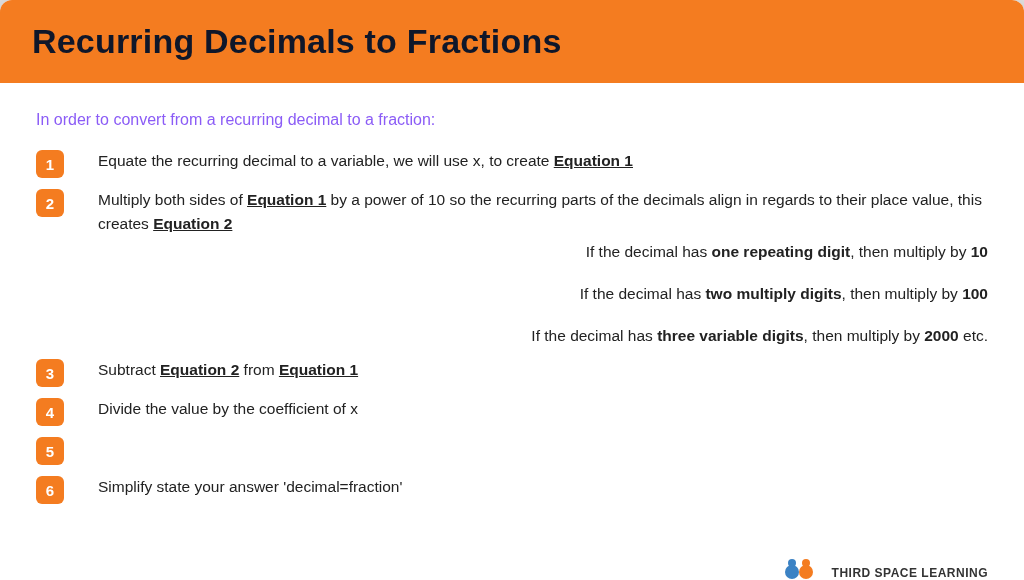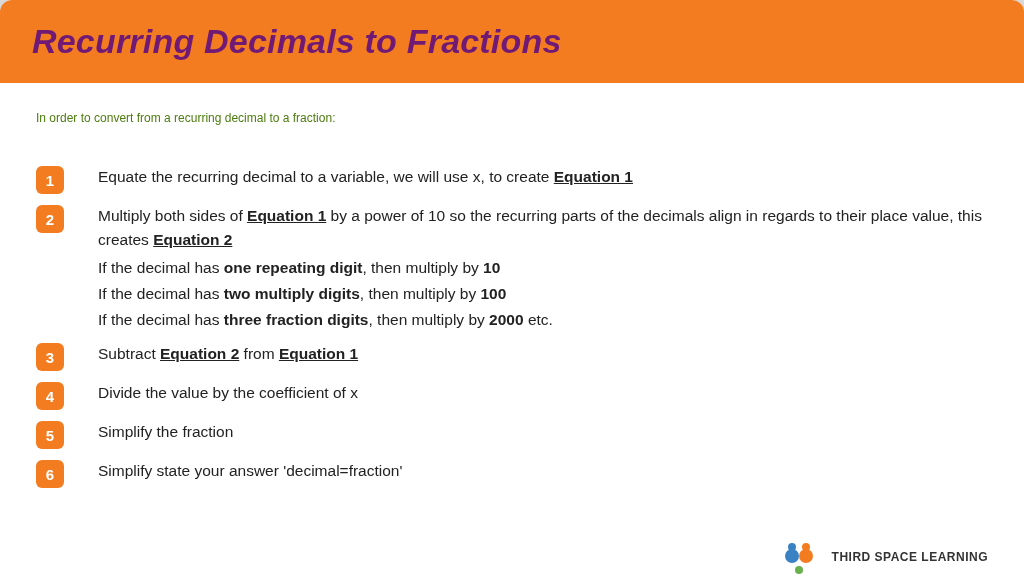--- a/index.html
+++ b/index.html
@@ -21,35 +21,34 @@
       overflow: hidden;
       box-shadow: 0 4px 16px rgba(0,0,0,0.18);
     }
 
     .header {
       background: #f47c20;
       padding: 22px 32px 22px 32px;
     }
 
     .header-title {
-      color: #701a75;
+      color: #0f172a;
       font-size: 34px;
       font-weight: 700;
       letter-spacing: 0.2px;
-      font-style: italic;
     }
 
     .content {
       padding: 28px 36px 28px 36px;
     }
 
     .intro-text {
-      font-size: 12px;
-      color: #4d7c0f;
-      margin-bottom: 40px;
+      font-size: 16px;
+      color: #8b5cf6;
+      margin-bottom: 20px;
     }
 
     .steps-list {
       list-style: none;
       padding: 0;
     }
 
     .step-item {
       display: flex;
       align-items: flex-start;
@@ -85,21 +84,22 @@
     }
 
     .step-text b {
       font-weight: 700;
     }
 
     .sub-lines {
       margin-top: 4px;
       display: flex;
       flex-direction: column;
-      gap: 2px;
+      gap: 18px;
+      align-items: flex-end;
     }
 
     .footer-logo {
       display: flex;
       align-items: center;
       justify-content: flex-end;
       padding: 10px 36px 18px 36px;
       gap: 10px;
     }
 
@@ -138,44 +138,41 @@
         </div>
       </li>
 
       <li class="step-item">
         <div class="step-badge">2</div>
         <div class="step-text">
           Multiply both sides of <u>Equation 1</u> by a power of 10 so the recurring parts of the decimals align in regards to their place value, this creates <u>Equation 2</u>
           <div class="sub-lines">
             <span>If the decimal has <b>one repeating digit</b>, then multiply by <b>10</b></span>
             <span>If the decimal has <b>two multiply digits</b>, then multiply by <b>100</b></span>
-            <span>If the decimal has <b>three fraction digits</b>, then multiply by <b>2000</b> etc.</span>
+            <span>If the decimal has <b>three variable digits</b>, then multiply by <b>2000</b> etc.</span>
           </div>
         </div>
       </li>
 
       <li class="step-item">
         <div class="step-badge">3</div>
         <div class="step-text">
           Subtract <u>Equation 2</u> from <u>Equation 1</u>
         </div>
       </li>
 
       <li class="step-item">
         <div class="step-badge">4</div>
         <div class="step-text">
           Divide the value by the coefficient of x
         </div>
       </li>
 
       <li class="step-item">
         <div class="step-badge">5</div>
-        <div class="step-text">
-          Simplify the fraction
-        </div>
       </li>
 
       <li class="step-item">
         <div class="step-badge">6</div>
         <div class="step-text">
           Simplify state your answer 'decimal=fraction'
         </div>
       </li>
 
     </ul>

